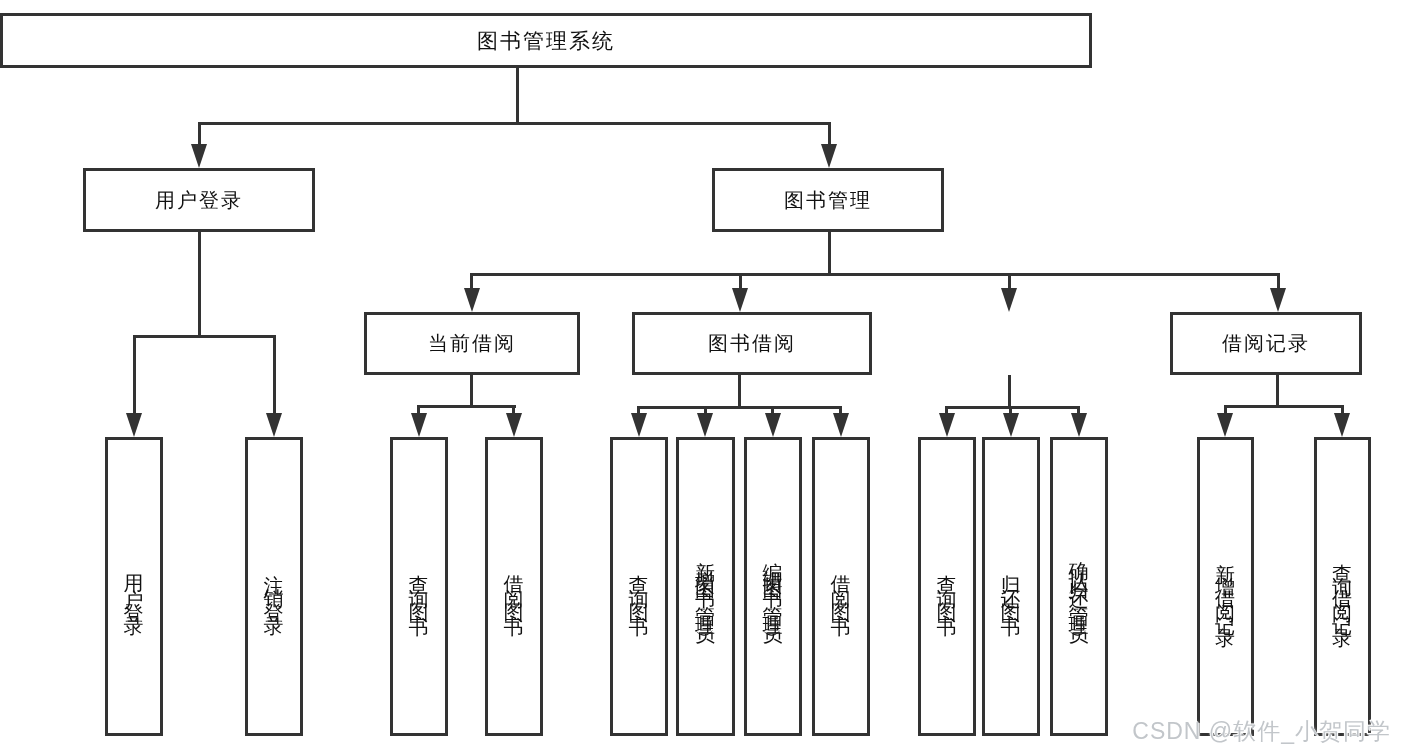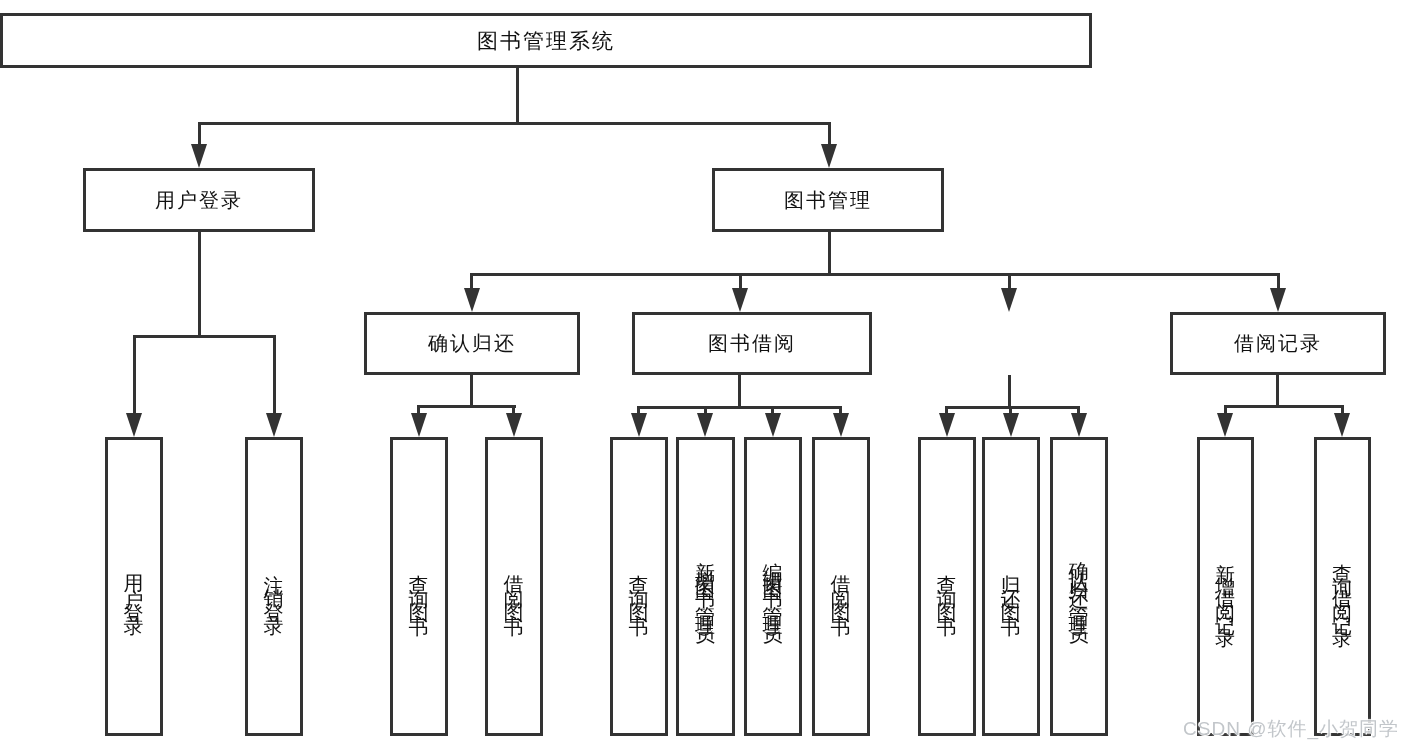--- a/index.html
+++ b/index.html
@@ -20,21 +20,21 @@
   }
   .v.tight .vtext { letter-spacing:9px; }
   .v.med .vtext { letter-spacing:13px; }
   .line { position:absolute; background:var(--line); }
   .ah {
     position:absolute; width:0; height:0;
     border-left:8px solid transparent; border-right:8px solid transparent;
     border-top:24px solid var(--line);
   }
   .watermark {
-    position:absolute; top:716px; right:6px; font-size:19px; letter-spacing:1px;
+    position:absolute; top:716px; right:14px; font-size:23px; letter-spacing:1px;
     color:var(--wm); text-shadow:0 0 3px #fff, 1px 1px 0 #fff, -1px -1px 0 #fff;
     white-space:nowrap;
   }
 </style>
 </head>
 <body>
 
 <div class="canvas">
 
   <div class="box h root" style="left:0;top:13px;width:1092px;height:55px">
@@ -67,26 +67,26 @@
   <div class="line" style="left:470px;top:273px;width:3px;height:17px"></div>
   <div class="line" style="left:739px;top:273px;width:3px;height:17px"></div>
   <div class="line" style="left:1008px;top:273px;width:3px;height:17px"></div>
   <div class="line" style="left:1277px;top:273px;width:3px;height:17px"></div>
   <div class="ah" style="left:464px;top:288px"></div>
   <div class="ah" style="left:732px;top:288px"></div>
   <div class="ah" style="left:1001px;top:288px"></div>
   <div class="ah" style="left:1270px;top:288px"></div>
 
   <div class="box h" style="left:364px;top:312px;width:216px;height:63px">
-    <span>确认归还</span>
+    <span>当前借阅</span>
   </div>
   <div class="box h" style="left:632px;top:312px;width:240px;height:63px">
     <span>图书借阅</span>
   </div>
-  <div class="box h" style="left:1170px;top:312px;width:216px;height:63px">
+  <div class="box h" style="left:1170px;top:312px;width:192px;height:63px">
     <span>借阅记录</span>
   </div>
 
   <div class="line" style="left:470px;top:375px;width:3px;height:33px"></div>
   <div class="line" style="left:417px;top:405px;width:99px;height:3px"></div>
   <div class="line" style="left:417px;top:405px;width:3px;height:10px"></div>
   <div class="line" style="left:512px;top:405px;width:3px;height:10px"></div>
   <div class="ah" style="left:411px;top:413px"></div>
   <div class="ah" style="left:506px;top:413px"></div>
 

